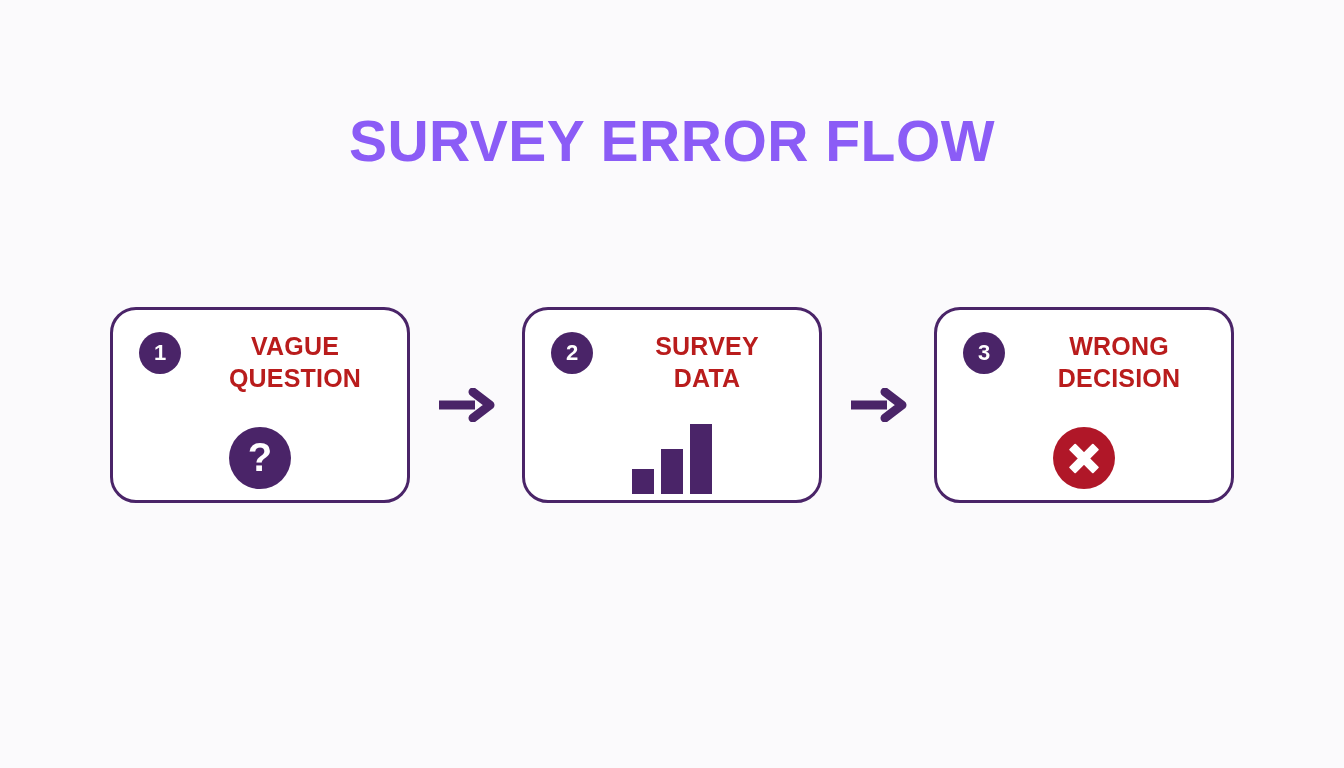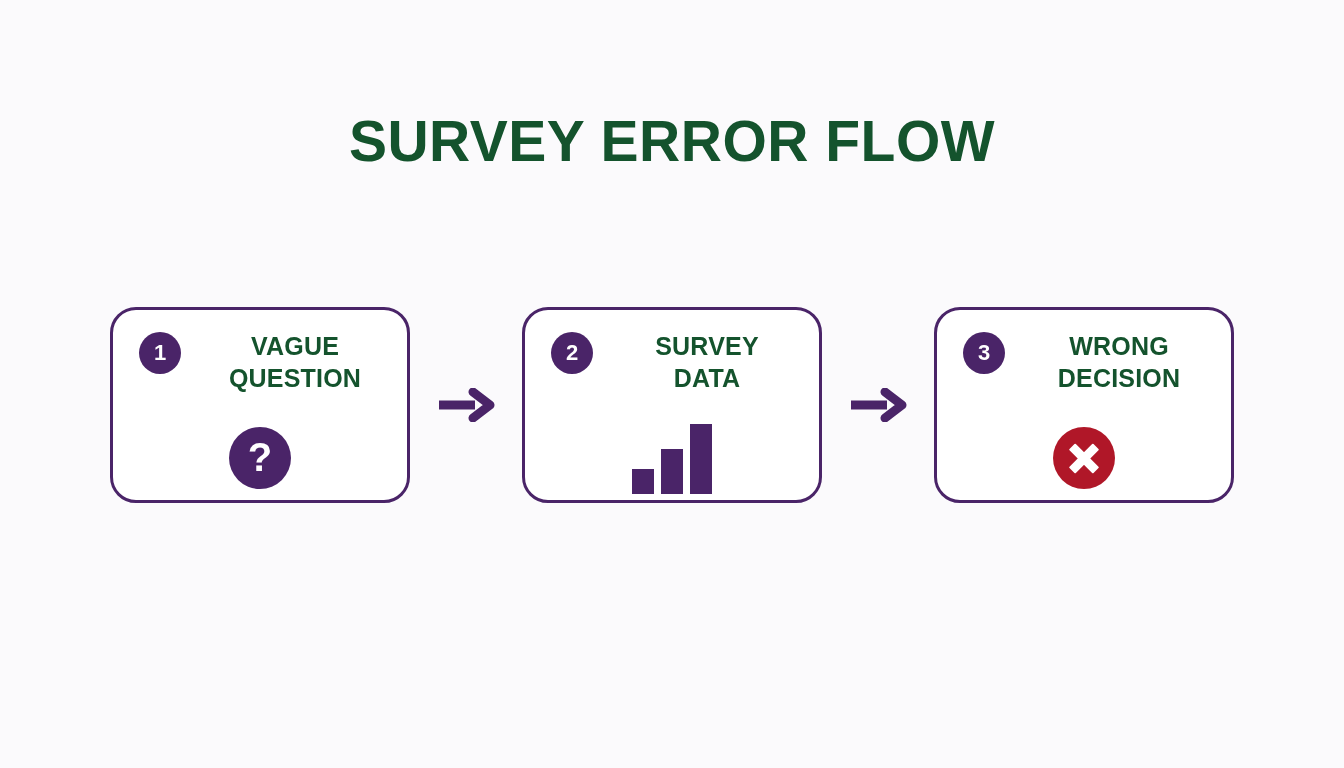--- a/index.html
+++ b/index.html
@@ -19,21 +19,21 @@
   
   .title {
     position: absolute;
     top: 110px;
     left: 0;
     width: 1344px;
     text-align: center;
     font-size: 57px;
     font-weight: bold;
     letter-spacing: 0.5px;
-    color: #14532d;
+    color: #8b5cf6;
     line-height: 1.1;
     white-space: nowrap;
   }
 
   
   .flow {
     position: absolute;
     top: 307px;
     left: 110px;
     width: 1124px;
@@ -74,21 +74,21 @@
     display: flex;
     align-items: center;
     justify-content: center;
     flex: 0 0 auto;
     margin-top: 1px;
   }
 
   .card-label {
     font-size: 25px;
     font-weight: bold;
-    color: #14532d;
+    color: #b91c1c;
     line-height: 1.27;
     letter-spacing: 0.2px;
     text-align: center;
     flex: 1 1 auto;
     white-space: pre-line;
   }
 
   
   .icon-slot {
     position: absolute;

